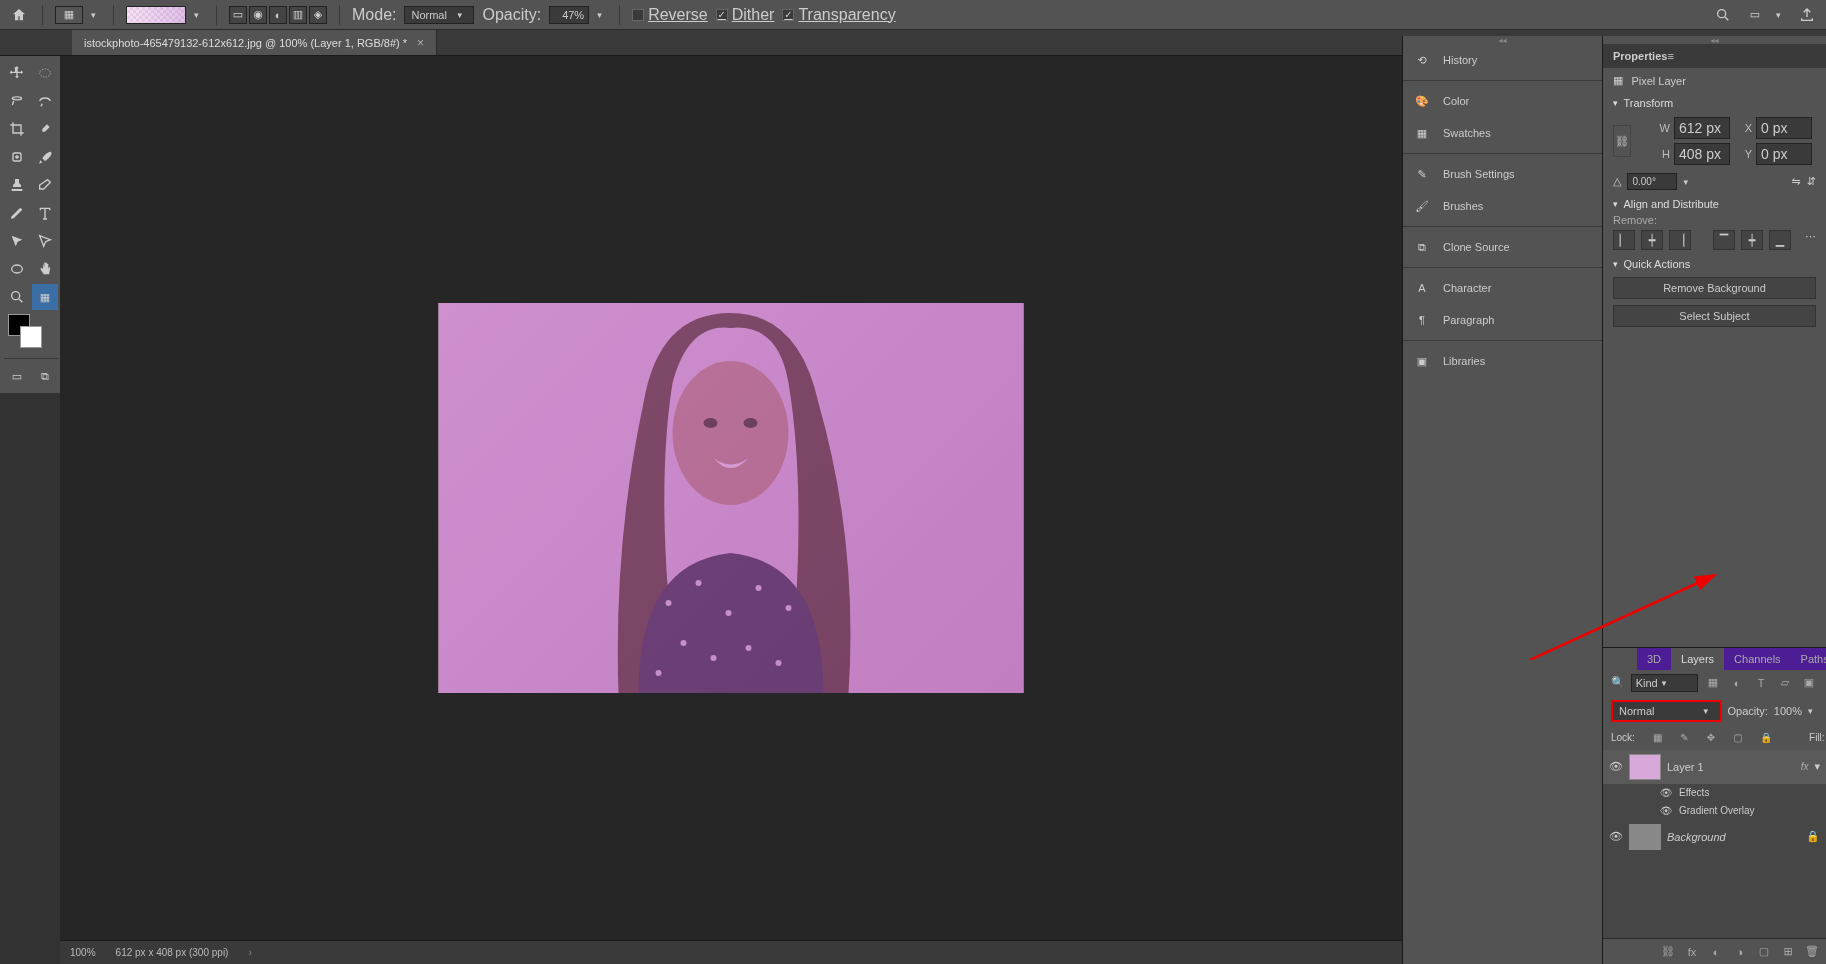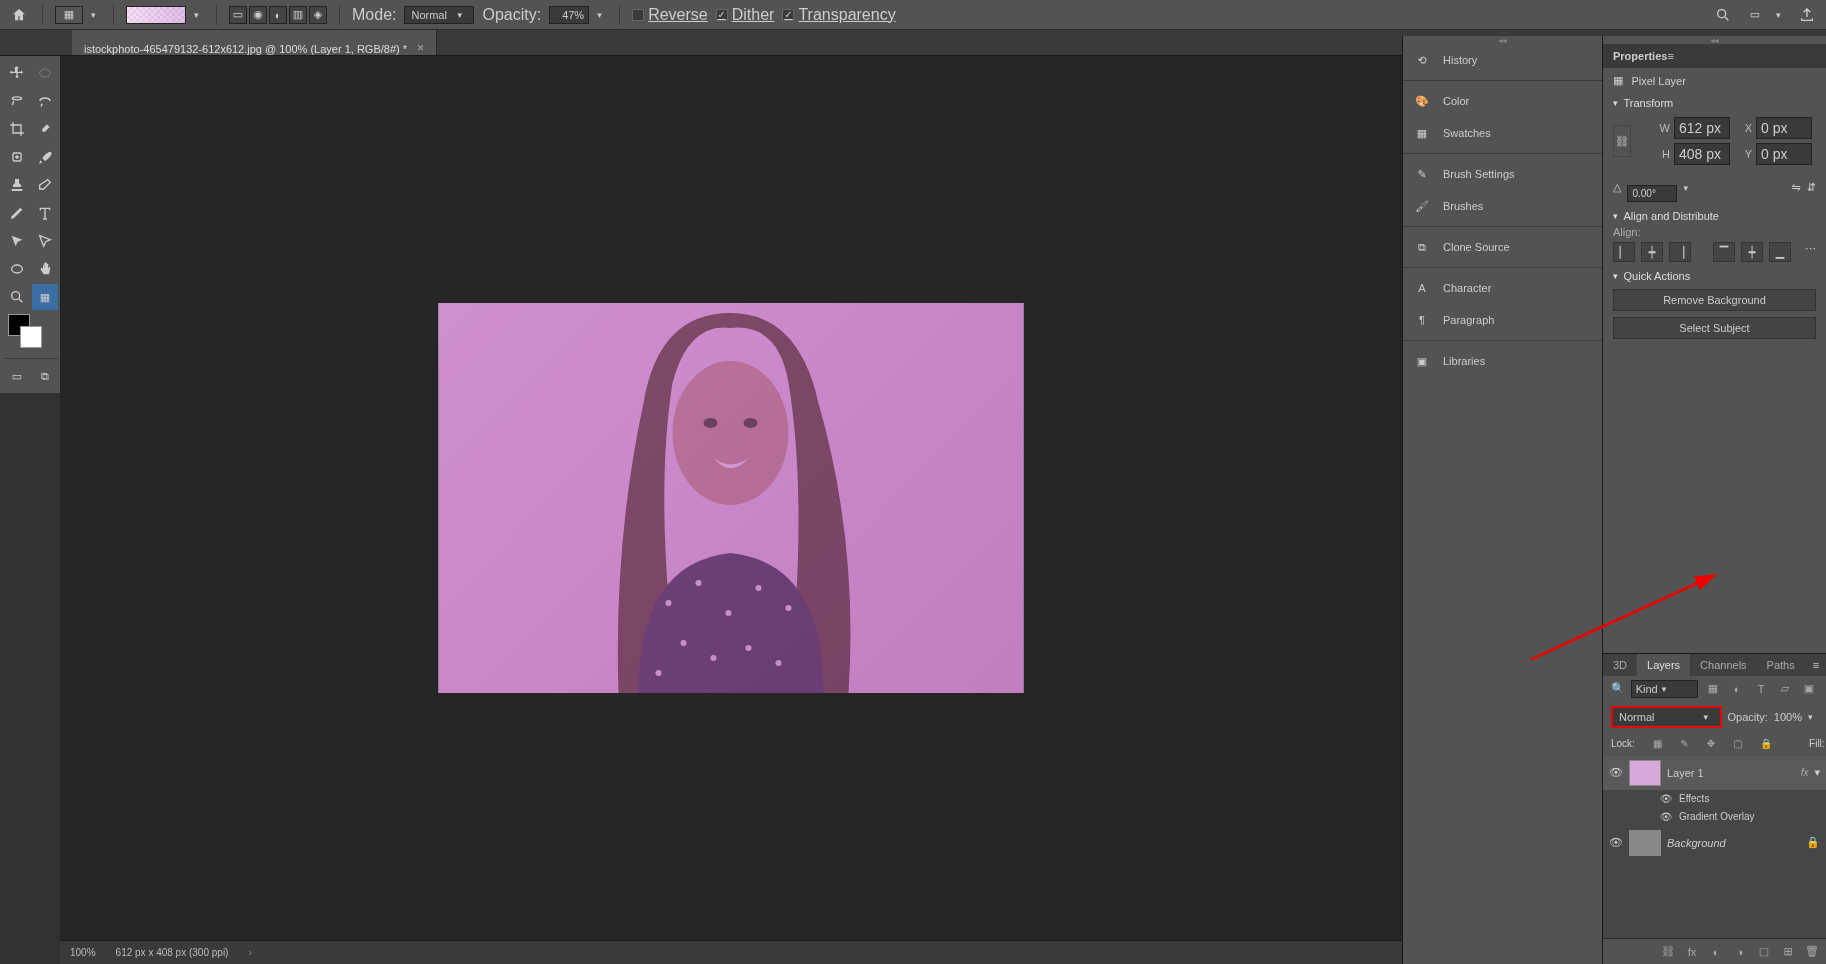--- a/index.html
+++ b/index.html
@@ -15,21 +15,21 @@
 .chev { width:10px; font-size:9px; color:#ccc; }
 .grad-type-btns { display:flex; gap:2px; }
 .grad-type-btns .tb { width:18px;height:18px;border:1px solid #222;background:#444;display:flex;align-items:center;justify-content:center;}
 .label { color:#ccc; font-size:16px; }
 .dropdown { background:#3a3a3a;border:1px solid #222;padding:2px 6px;display:flex;align-items:center;gap:6px;min-width:70px;justify-content:space-between;}
 .num-input { background:#3a3a3a;border:1px solid #222;padding:2px 4px;width:40px;color:#ccc;text-align:right;}
 .checkbox { width:12px;height:12px;border:1px solid #666;background:#3a3a3a;display:inline-flex;align-items:center;justify-content:center;}
 .checkbox.checked:after{content:'✓';font-size:10px;color:#ccc;}
 .cb-wrap{display:flex;align-items:center;gap:4px;text-decoration:underline;}
 .tab-bar { height:26px;background:#3a3a3a;display:flex;align-items:stretch;padding-left:72px;border-bottom:1px solid #1a1a1a;}
-.doc-tab { background:#535353;padding:0 12px;display:flex;align-items:flex-end;gap:10px;color:#ddd;font-size:11px;border-right:1px solid #2a2a2a;}
+.doc-tab { background:#535353;padding:0 12px;display:flex;align-items:center;gap:10px;color:#ddd;font-size:11px;border-right:1px solid #2a2a2a;}
 .doc-tab .close{font-size:12px;color:#aaa;cursor:pointer;}
 .toolbox { position:absolute;left:0;top:56px;width:60px;background:#535353;padding:4px;display:grid;grid-template-columns:1fr 1fr;gap:2px;}
 .tool { width:26px;height:26px;display:flex;align-items:center;justify-content:center;cursor:pointer;color:#ccc;}
 .tool.active{background:#3a6ea5;}
 .tool svg{width:16px;height:16px;}
 .fgbg{grid-column:1/3;height:42px;position:relative;}
 .fgbg .fg{position:absolute;left:4px;top:2px;width:22px;height:22px;background:#000;border:1px solid #999;}
 .fgbg .bg{position:absolute;left:16px;top:14px;width:22px;height:22px;background:#fff;border:1px solid #999;}
 .bottom-tools{grid-column:1/3;display:flex;gap:2px;padding-top:4px;border-top:1px solid #3a3a3a;margin-top:2px;}
 .canvas-area { position:absolute;left:60px;top:56px;right:424px;bottom:24px;background:#262626;overflow:hidden;}
@@ -49,21 +49,21 @@
 .sect-head .arr{font-size:9px;}
 .xform-grid{padding:4px 10px;display:grid;grid-template-columns:auto 14px 60px 14px 60px;gap:4px;align-items:center;}
 .xform-grid .l{text-align:right;color:#bbb;}
 .xform-grid input{background:#3a3a3a;border:1px solid #222;color:#ccc;padding:2px 4px;width:56px;font-size:14px;}
 .ang-row{padding:4px 10px;display:flex;align-items:center;gap:6px;}
 .link-btn{width:18px;height:32px;border:1px solid #444;display:flex;align-items:center;justify-content:center;}
 .align-row{padding:4px 10px;display:flex;gap:6px;}
 .align-btn{width:22px;height:20px;background:#444;border:1px solid #333;display:flex;align-items:center;justify-content:center;}
 .qa-btn{margin:3px 10px;padding:4px;background:#444;border:1px solid #333;text-align:center;cursor:pointer;}
 .layers-panel{flex:1;display:flex;flex-direction:column;border-top:1px solid #1a1a1a;}
-.ltabs{display:flex;background:#404040;}
+.ltabs{display:flex;background:#4c1d95;margin-left:34px;}
 .ltab{padding:5px 10px;cursor:pointer;color:#aaa;}
 .ltab.active{background:#535353;color:#ddd;}
 .ltab-menu{margin-left:auto;padding:5px 8px;}
 .lrow{padding:4px 8px;display:flex;align-items:center;gap:6px;}
 .lsearch{flex:1;background:#3a3a3a;border:1px solid #222;padding:2px 4px;display:flex;align-items:center;gap:4px;}
 .lfilter{width:18px;height:18px;display:flex;align-items:center;justify-content:center;color:#aaa;}
 .blend-dd{flex:1;background:#3a3a3a;border:2px solid #e00;padding:3px 6px;display:flex;align-items:center;justify-content:space-between;}
 .lock-row{padding:4px 8px;display:flex;align-items:center;gap:18px;font-size:10px;}
 .lock-btn{width:16px;height:16px;display:flex;align-items:center;justify-content:center;color:#aaa;}
 .layer-list{flex:1;overflow:auto;background:#464646;}
@@ -345,31 +345,31 @@
       <input value="612 px" style="">
     <span class="l">X</span>
       <input value="0 px" style="">
     <span class="l">H</span>
       <input value="408 px" style="">
     <span class="l">Y</span>
       <input value="0 px" style="">
   </div>
   <div class="ang-row">
     <span>△</span>
-    <input style="background: rgb(58, 58, 58); border: 1px solid rgb(34, 34, 34); color: rgb(204, 204, 204); padding: 2px 4px; width: 50px; font-size: 10px; margin-top: 12px;" value="0.00°">
+    <input style="background: rgb(58, 58, 58); border: 1px solid rgb(34, 34, 34); color: rgb(204, 204, 204); padding: 2px 4px; width: 50px; font-size: 10px;" value="0.00°">
     <span class="chev">▾</span>
     <span style="flex:1"></span>
     <span>⇋</span>
     <span>⇵</span>
   </div>
   <div class="sect-head">
       <span class="arr">▾</span>
       <span>Align and Distribute</span>
     </div>
-  <div style="padding:0 10px;color:#aaa">Align:</div>
+  <div style="padding:0 10px;color:#aaa">Remove:</div>
   <div class="align-row">
     <div class="align-btn">▏</div>
     <div class="align-btn">┿</div>
     <div class="align-btn">▕</div>
     <span style="width:10px"></span>
     <div class="align-btn">▔</div>
     <div class="align-btn">┿</div>
     <div class="align-btn">▁</div>
     <span style="flex:1"></span>
     <span>⋯</span>

